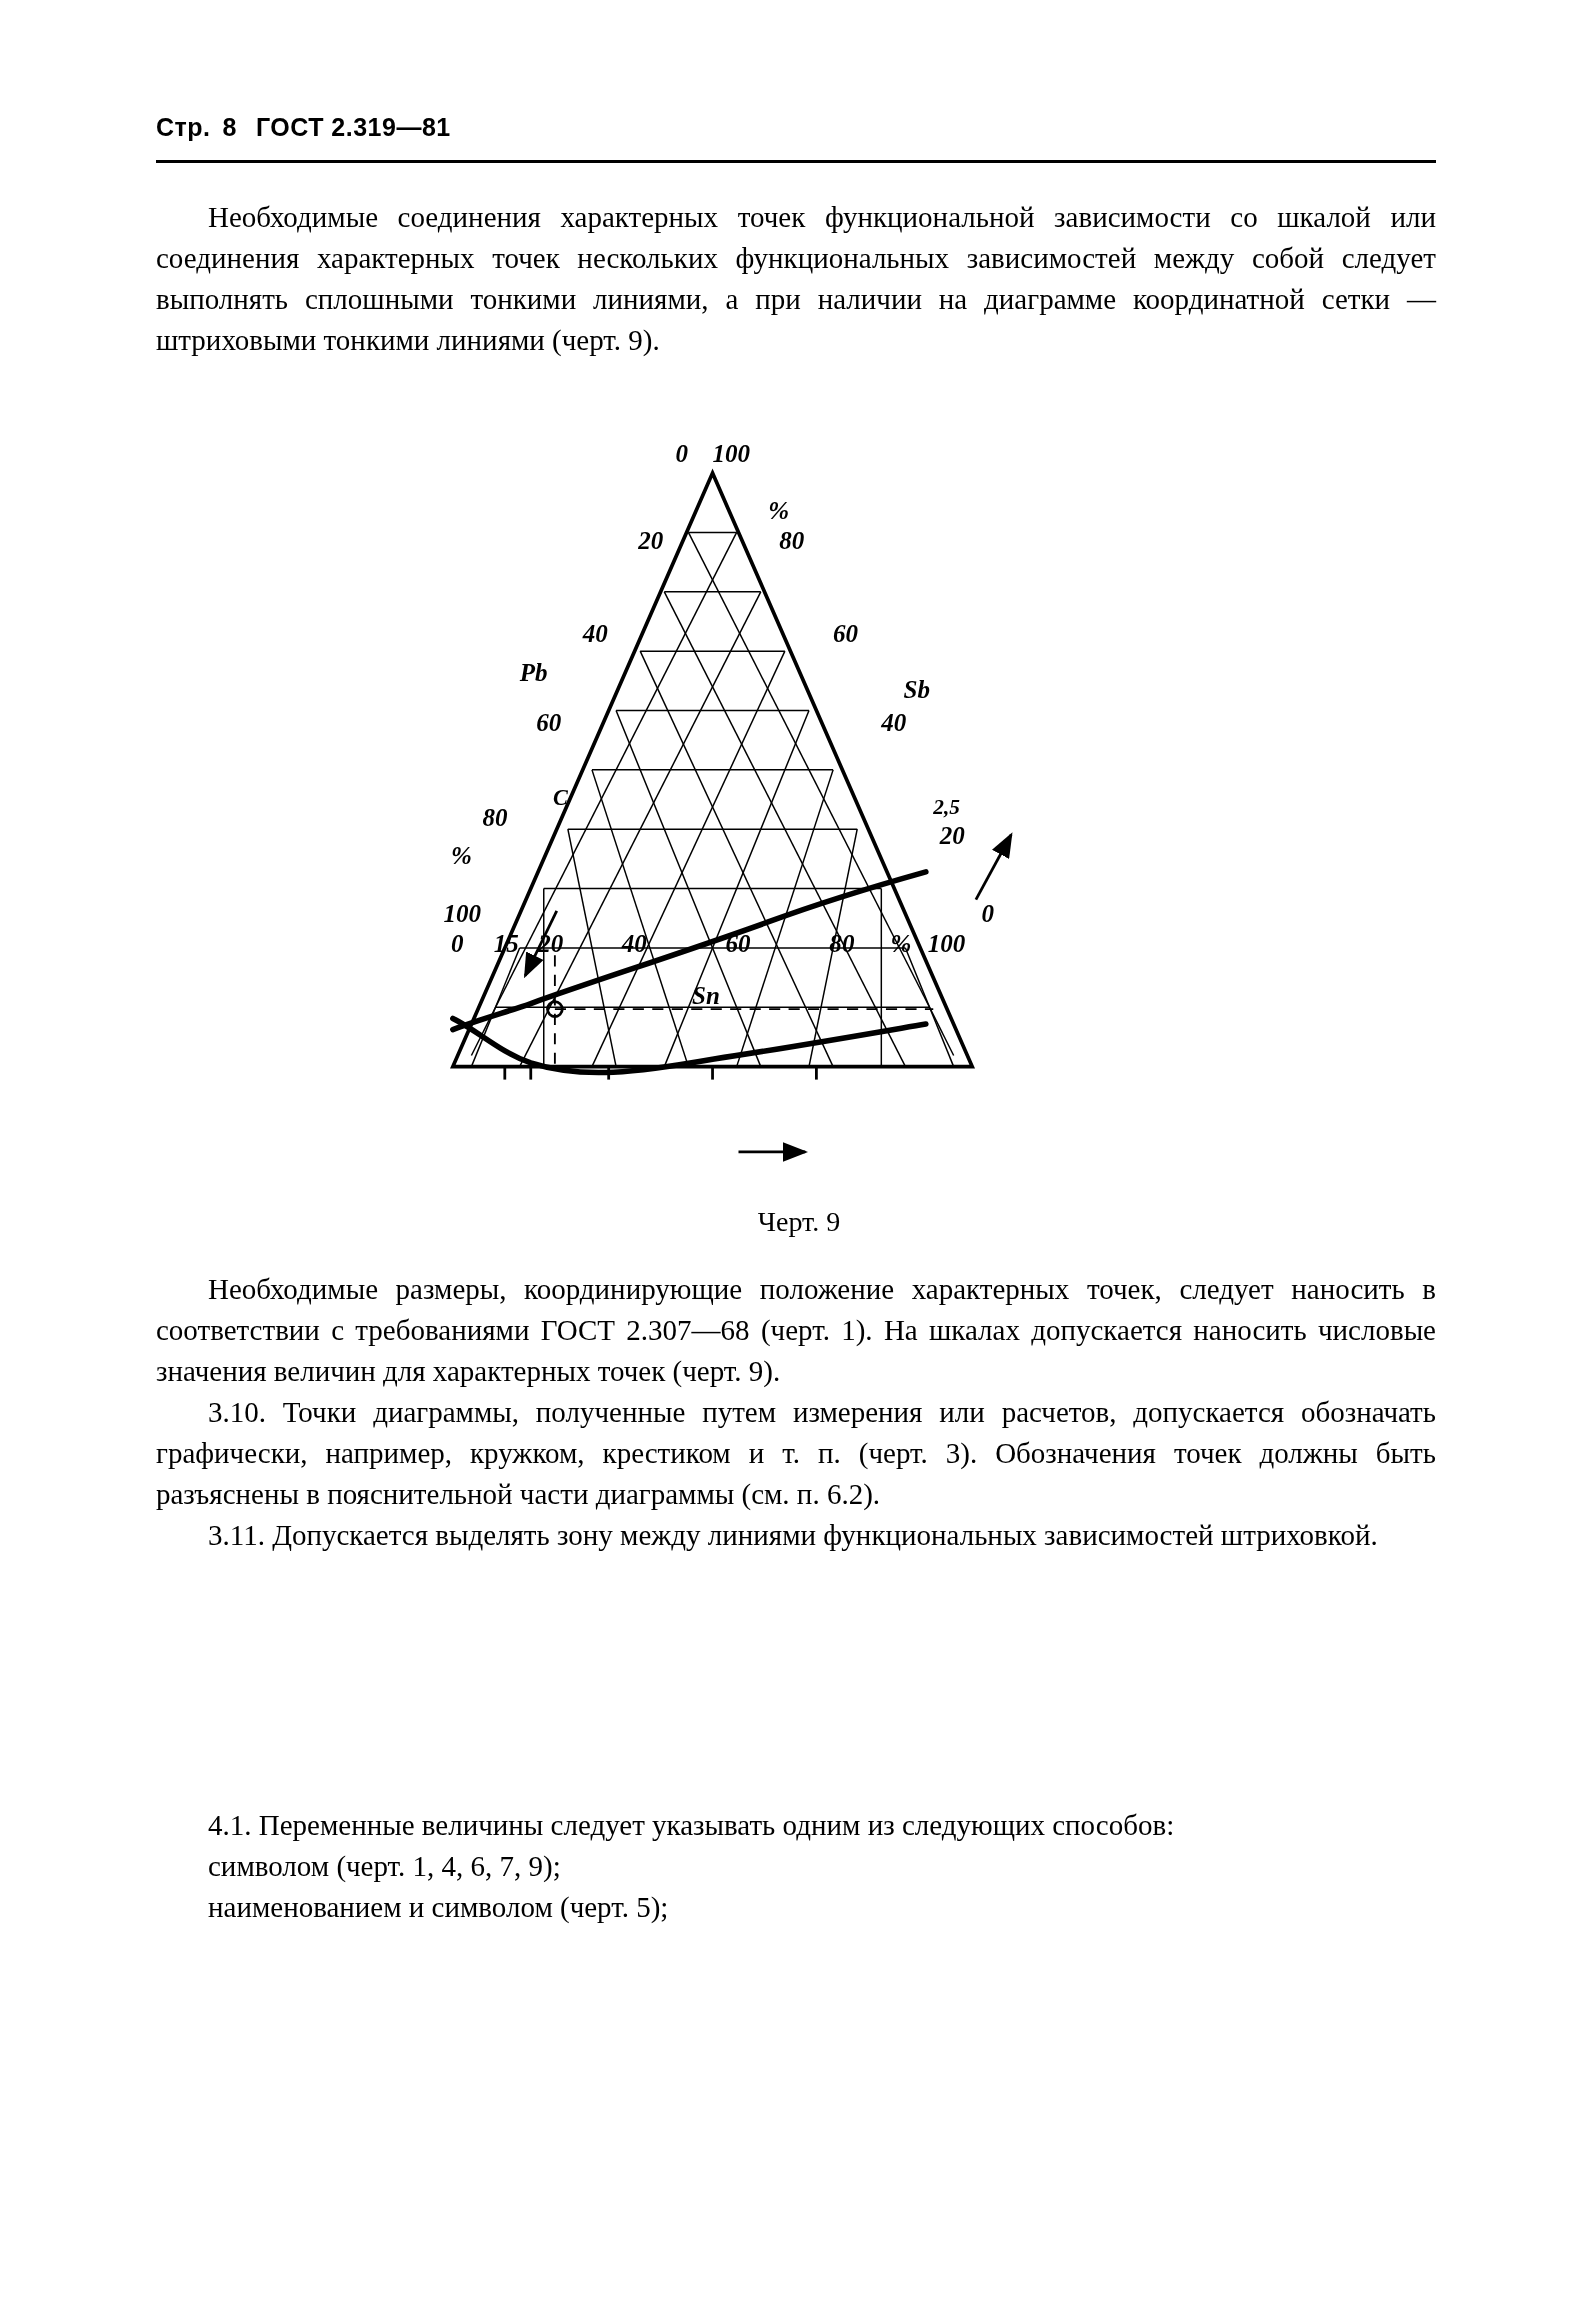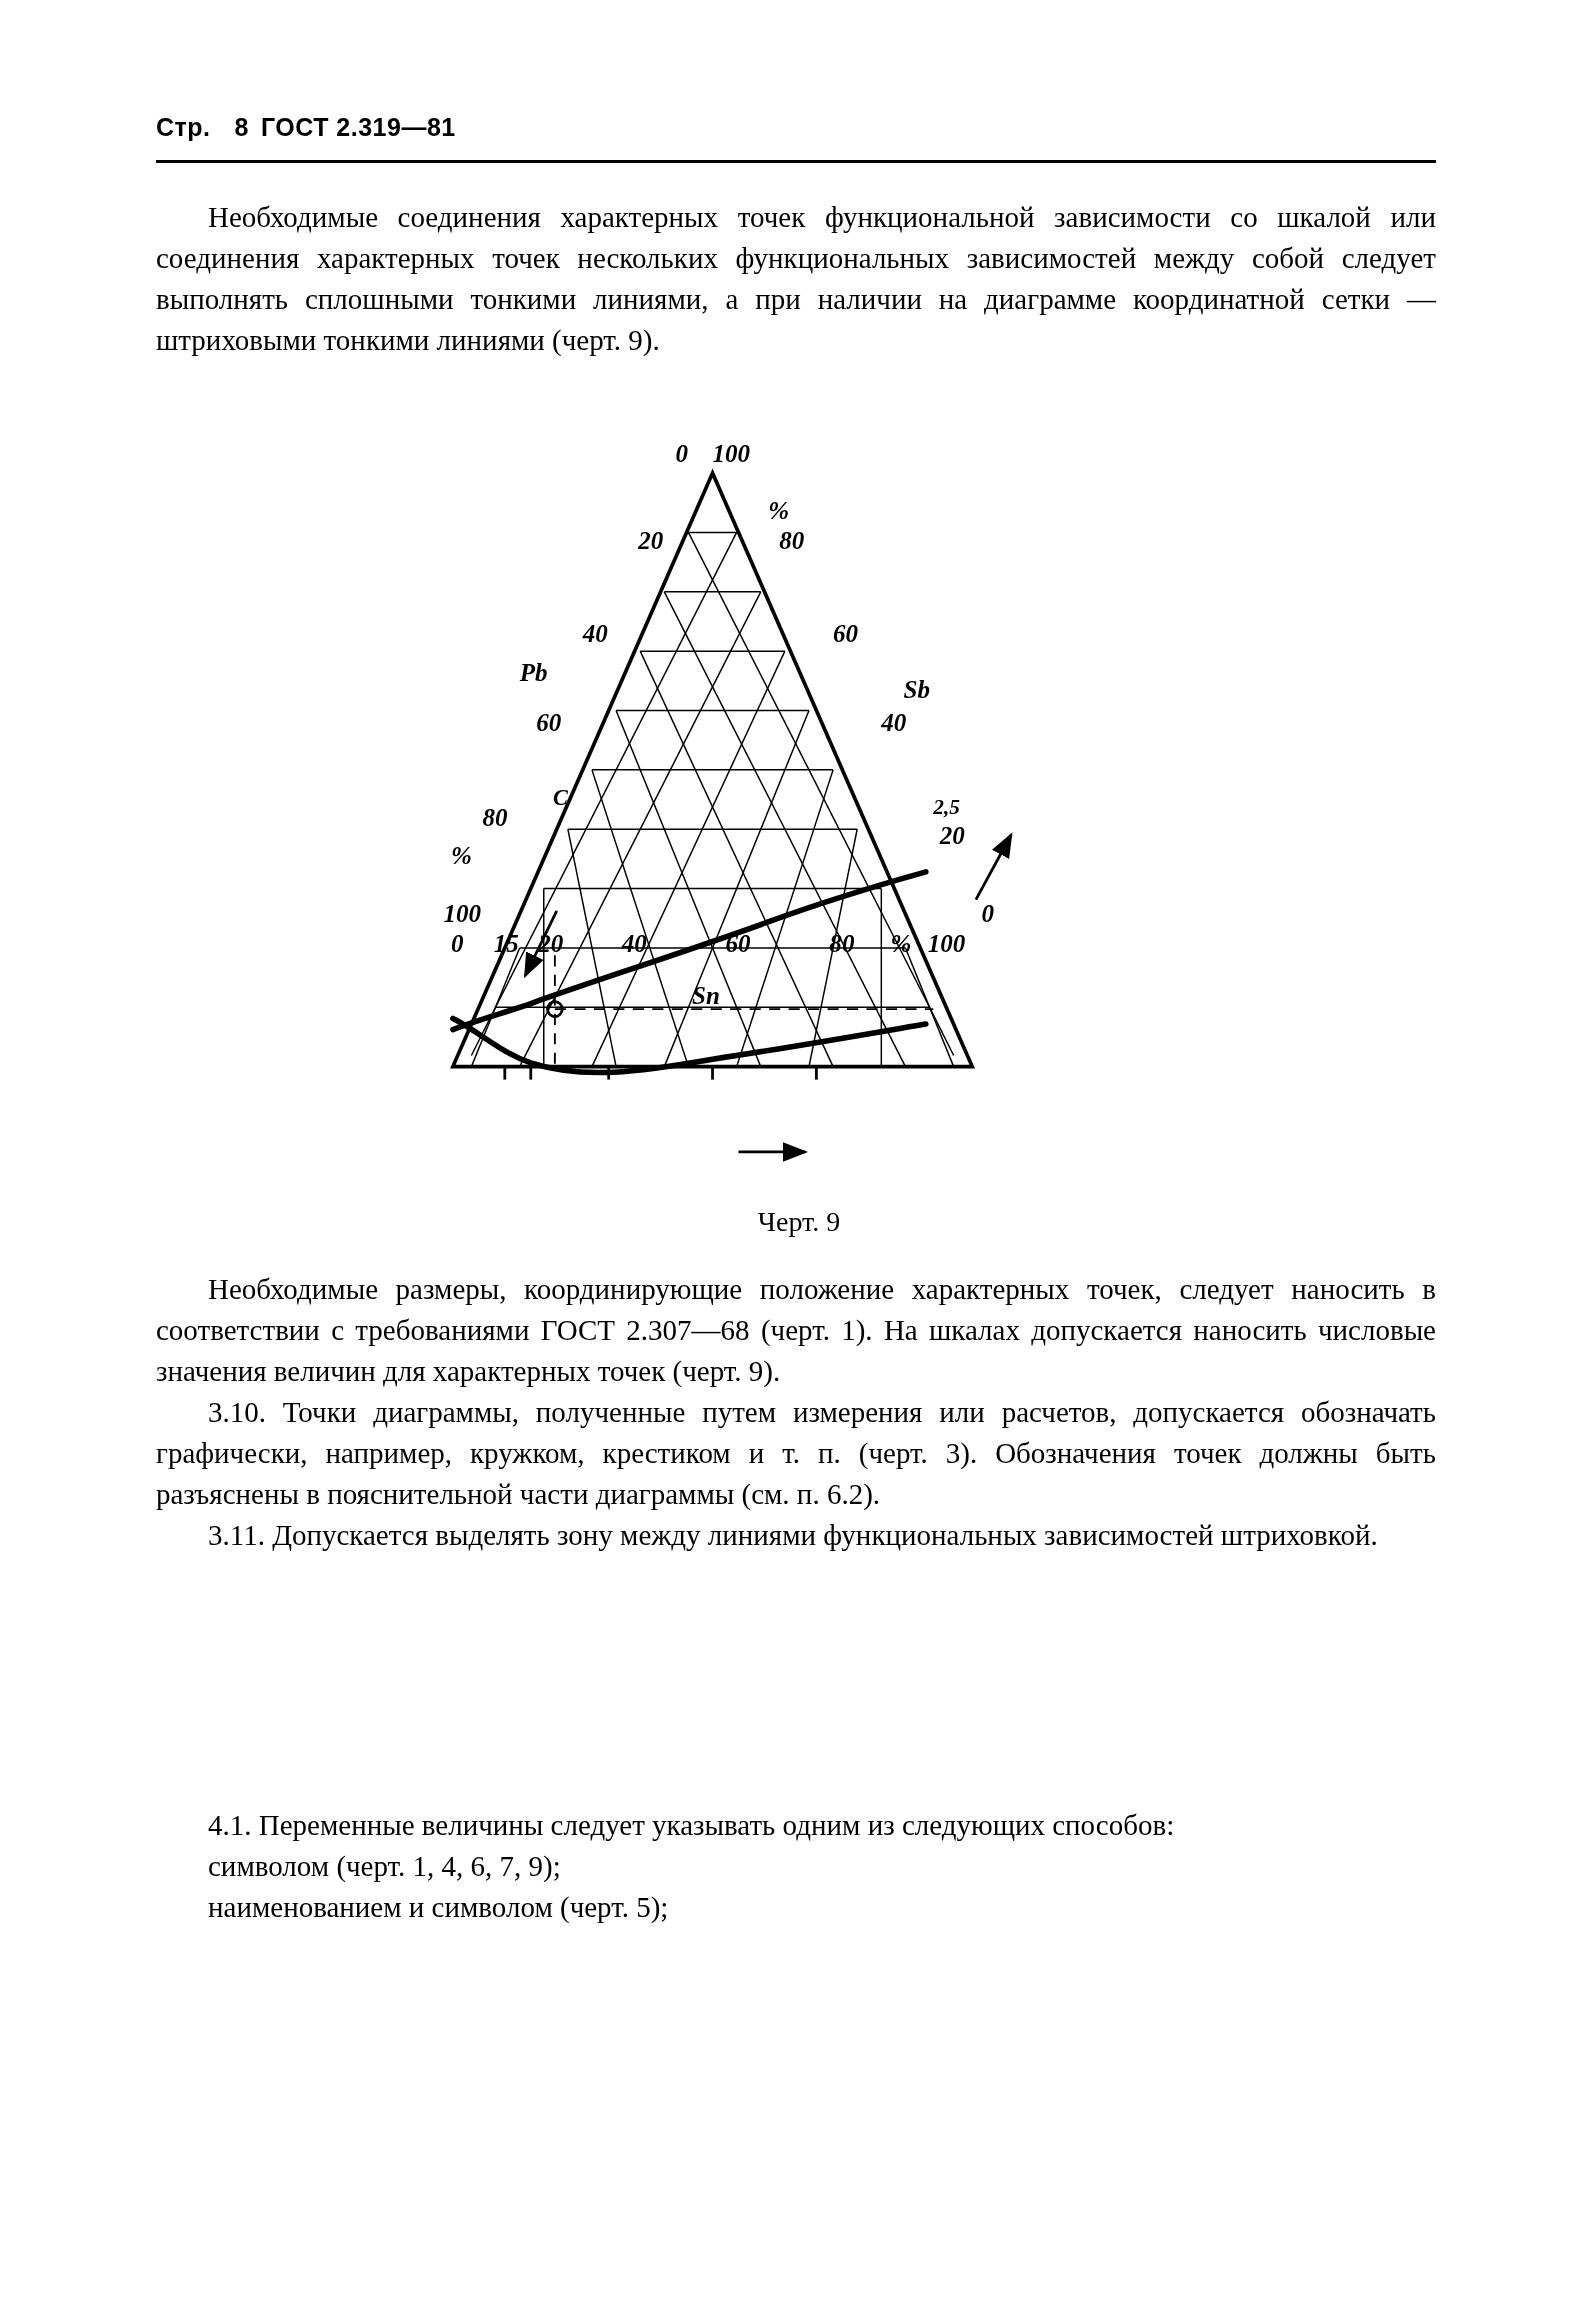--- a/index.html
+++ b/index.html
@@ -26,22 +26,22 @@
   .header {
     position: absolute;
     left: 156px;
     top: 113px;
     width: 1280px;
     font-family: "Liberation Sans", sans-serif;
     font-weight: bold;
     font-size: 25px;
     letter-spacing: 0.5px;
   }
-  .header .pg { margin-right: 24px; }
-  .header .gost { margin-left: 12px; }
+  .header .pg { margin-right: 12px; }
+  .header .gost { margin-left: 19px; }
   .header-rule {
     position: absolute;
     left: 156px;
     top: 160px;
     width: 1280px;
     height: 2.8px;
     background: #000;
   }
 
   

